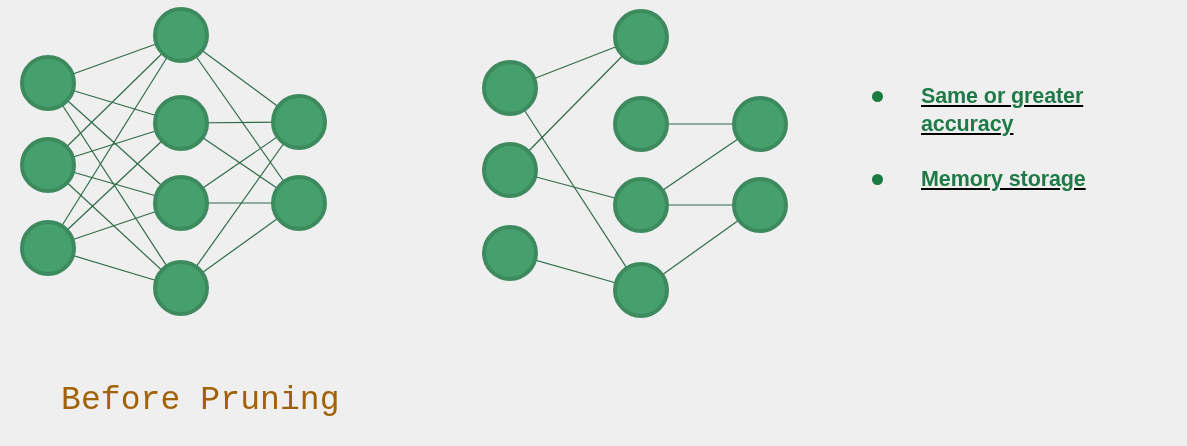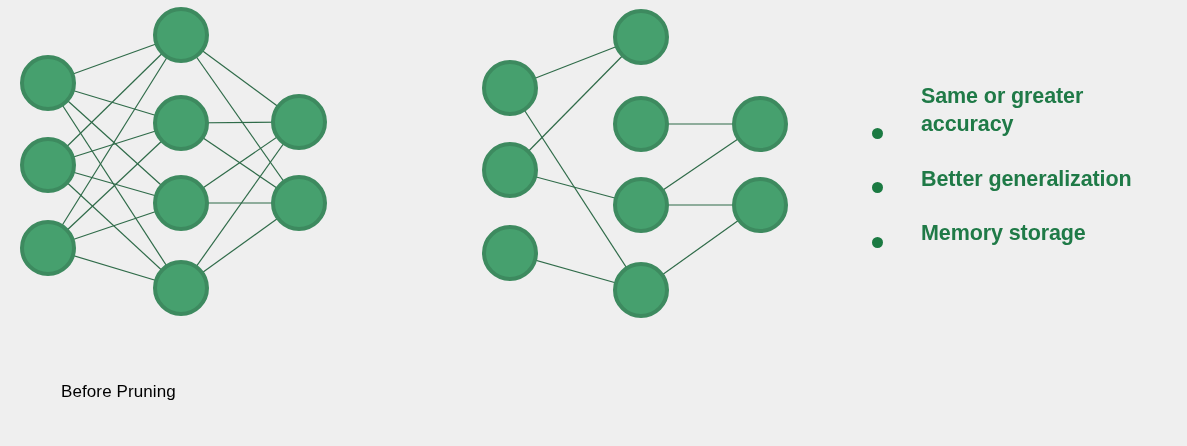--- a/index.html
+++ b/index.html
@@ -22,40 +22,41 @@
   svg.net {
     position: absolute;
     top: 0;
     left: 0;
     width: 1187px;
     height: 446px;
     overflow: visible;
   }
   .caption {
     position: absolute;
-    font-family: Liberation Sans, sans-serif;
-    font-size: 17px;
+    font-family: Liberation Mono, monospace;
+    font-size: 33px;
     font-weight: 400;
-    color: #000000;
+    color: #a16207;
     white-space: nowrap;
     letter-spacing: 0.1px;
   }
   #caption-before { left: 61px;  top: 382px; }
   #caption-after  { left: 538px; top: 382px; }
 
   #benefits-list {
     position: absolute;
     left: 872px;
     top: 82px;
     width: 315px;
   }
   .benefit-row {
     display: flex;
-    align-items: flex-end;
+    align-items: flex-start;
     margin-bottom: 26px;
+    text-decoration: underline;
   }
   .benefit-row:last-child { margin-bottom: 12px; }
   .bullet-dot {
     width: 11px;
     height: 11px;
     border-radius: 50%;
     background: #1b7a42;
     flex: 0 0 11px;
     margin-top: 9px;
   }
@@ -132,24 +133,20 @@
   <div class="caption" id="caption-before">Before Pruning</div>
 
 
   <div id="benefits-list">
 
     <div class="benefit-row">
       <span class="bullet-dot"></span>
       <span class="benefit-text" id="benefit-text-0">Same or greater accuracy</span>
     </div>
 
-    <div class="benefit-row">
-      <span class="bullet-dot"></span>
-      <span class="benefit-text" id="benefit-text-1">Better generalization</span>
-    </div>
 
     <div class="benefit-row">
       <span class="bullet-dot"></span>
       <span class="benefit-text" id="benefit-text-2">Memory storage</span>
     </div>
 
   </div>
 </div>
 
 </body></html>

